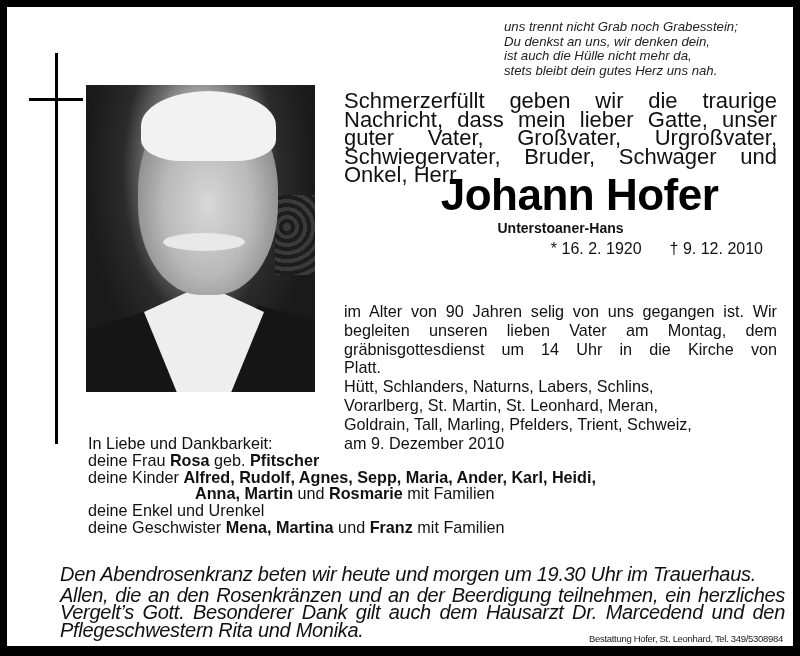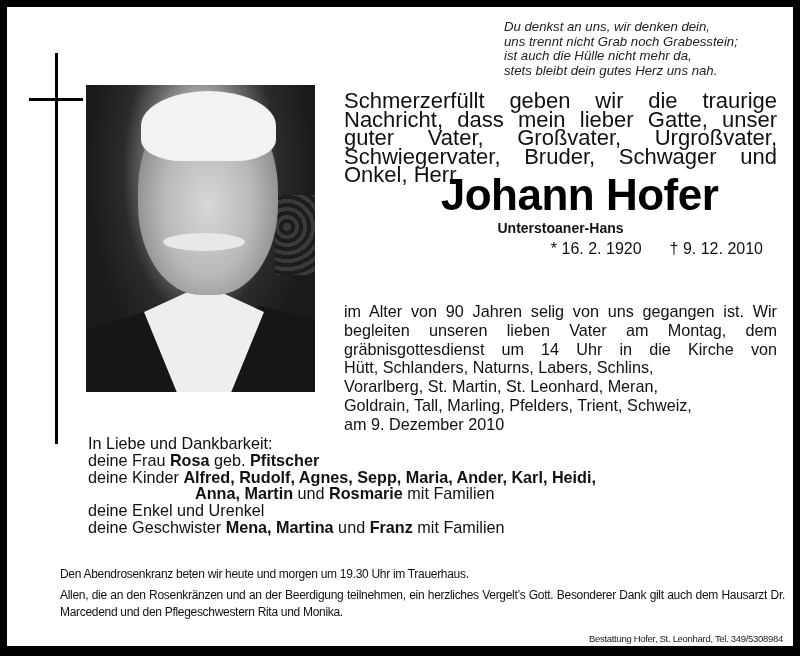--- a/index.html
+++ b/index.html
@@ -71,39 +71,40 @@
     .body-text .line { white-space: nowrap; }
     .family {
       position: absolute; left: 88px; top: 435px; width: 560px;
       font-size: 16.2px; line-height: 16.8px;
     }
     .family div { white-space: nowrap; }
     .family b { font-weight: bold; }
     .family .indent { padding-left: 107px; }
     .closing {
       position: absolute; left: 60px; top: 566px; width: 725px;
-      font-size: 12px; line-height: 17.6px;
+      font-size: 20px; line-height: 17.6px;
       font-family: "Liberation Sans Narrow", "Liberation Sans", sans-serif;
       letter-spacing: -0.3px;
+      font-style: italic;
     }
     .closing .rk { white-space: nowrap; margin-bottom: 3px; }
     .closing .thanks { text-align: justify; text-align-last: left; }
     .footer {
       position: absolute; right: 17px; top: 634px;
       font-size: 9.5px; line-height: 10px; letter-spacing: -0.3px; color: #222; white-space: nowrap;
     }
   </style>
 </head>
 <body>
 
 <div class="frame"></div>
 
 <div class="poem">
+  <div>uns trennt nicht Grab noch Grabesstein;</div>
   <div>Du denkst an uns, wir denken dein,</div>
-  <div>uns trennt nicht Grab noch Grabesstein;</div>
   <div>ist auch die Hülle nicht mehr da,</div>
   <div>stets bleibt dein gutes Herz uns nah.</div>
 </div>
 
 <div>
   <div class="cross-v"></div>
   <div class="cross-h"></div>
 </div>
 
 <div class="photo" title="Black-and-white portrait of an elderly man with white hair and moustache, wearing a white collared shirt and dark sweater">
@@ -118,20 +119,21 @@
 <div class="intro">Schmerzerfüllt geben wir die traurige Nachricht, dass mein lieber Gatte, unser guter Vater, Großvater, Urgroßvater, Schwiegervater, Bruder, Schwager und Onkel, Herr</div>
 
 <div class="name">Johann Hofer</div>
 <div class="nickname">Unterstoaner-Hans</div>
 <div class="dates"><span>* 16. 2. 1920</span><span>† 9. 12. 2010</span></div>
 
 <div class="body-text">
   <div class="just">im Alter von 90 Jahren selig von uns gegangen ist. Wir</div>
   <div class="just">begleiten unseren lieben Vater am Montag, dem</div>
   <div class="just">gräbnisgottesdienst um 14 Uhr in die Kirche von</div>
+  <div class="line">Platt.</div>
   <div class="line">Hütt, Schlanders, Naturns, Labers, Schlins,</div>
   <div class="line">Vorarlberg, St. Martin, St. Leonhard, Meran,</div>
   <div class="line">Goldrain, Tall, Marling, Pfelders, Trient, Schweiz,</div>
   <div class="line">am 9. Dezember 2010</div>
 </div>
 
 <div class="family">
   <div>In Liebe und Dankbarkeit:</div>
   <div><span>deine Frau </span><b>Rosa</b><span> geb. </span><b>Pfitscher</b></div>
   <div><span>deine Kinder </span><b>Alfred, Rudolf, Agnes, Sepp, Maria, Ander, Karl, Heidi,</b></div>

